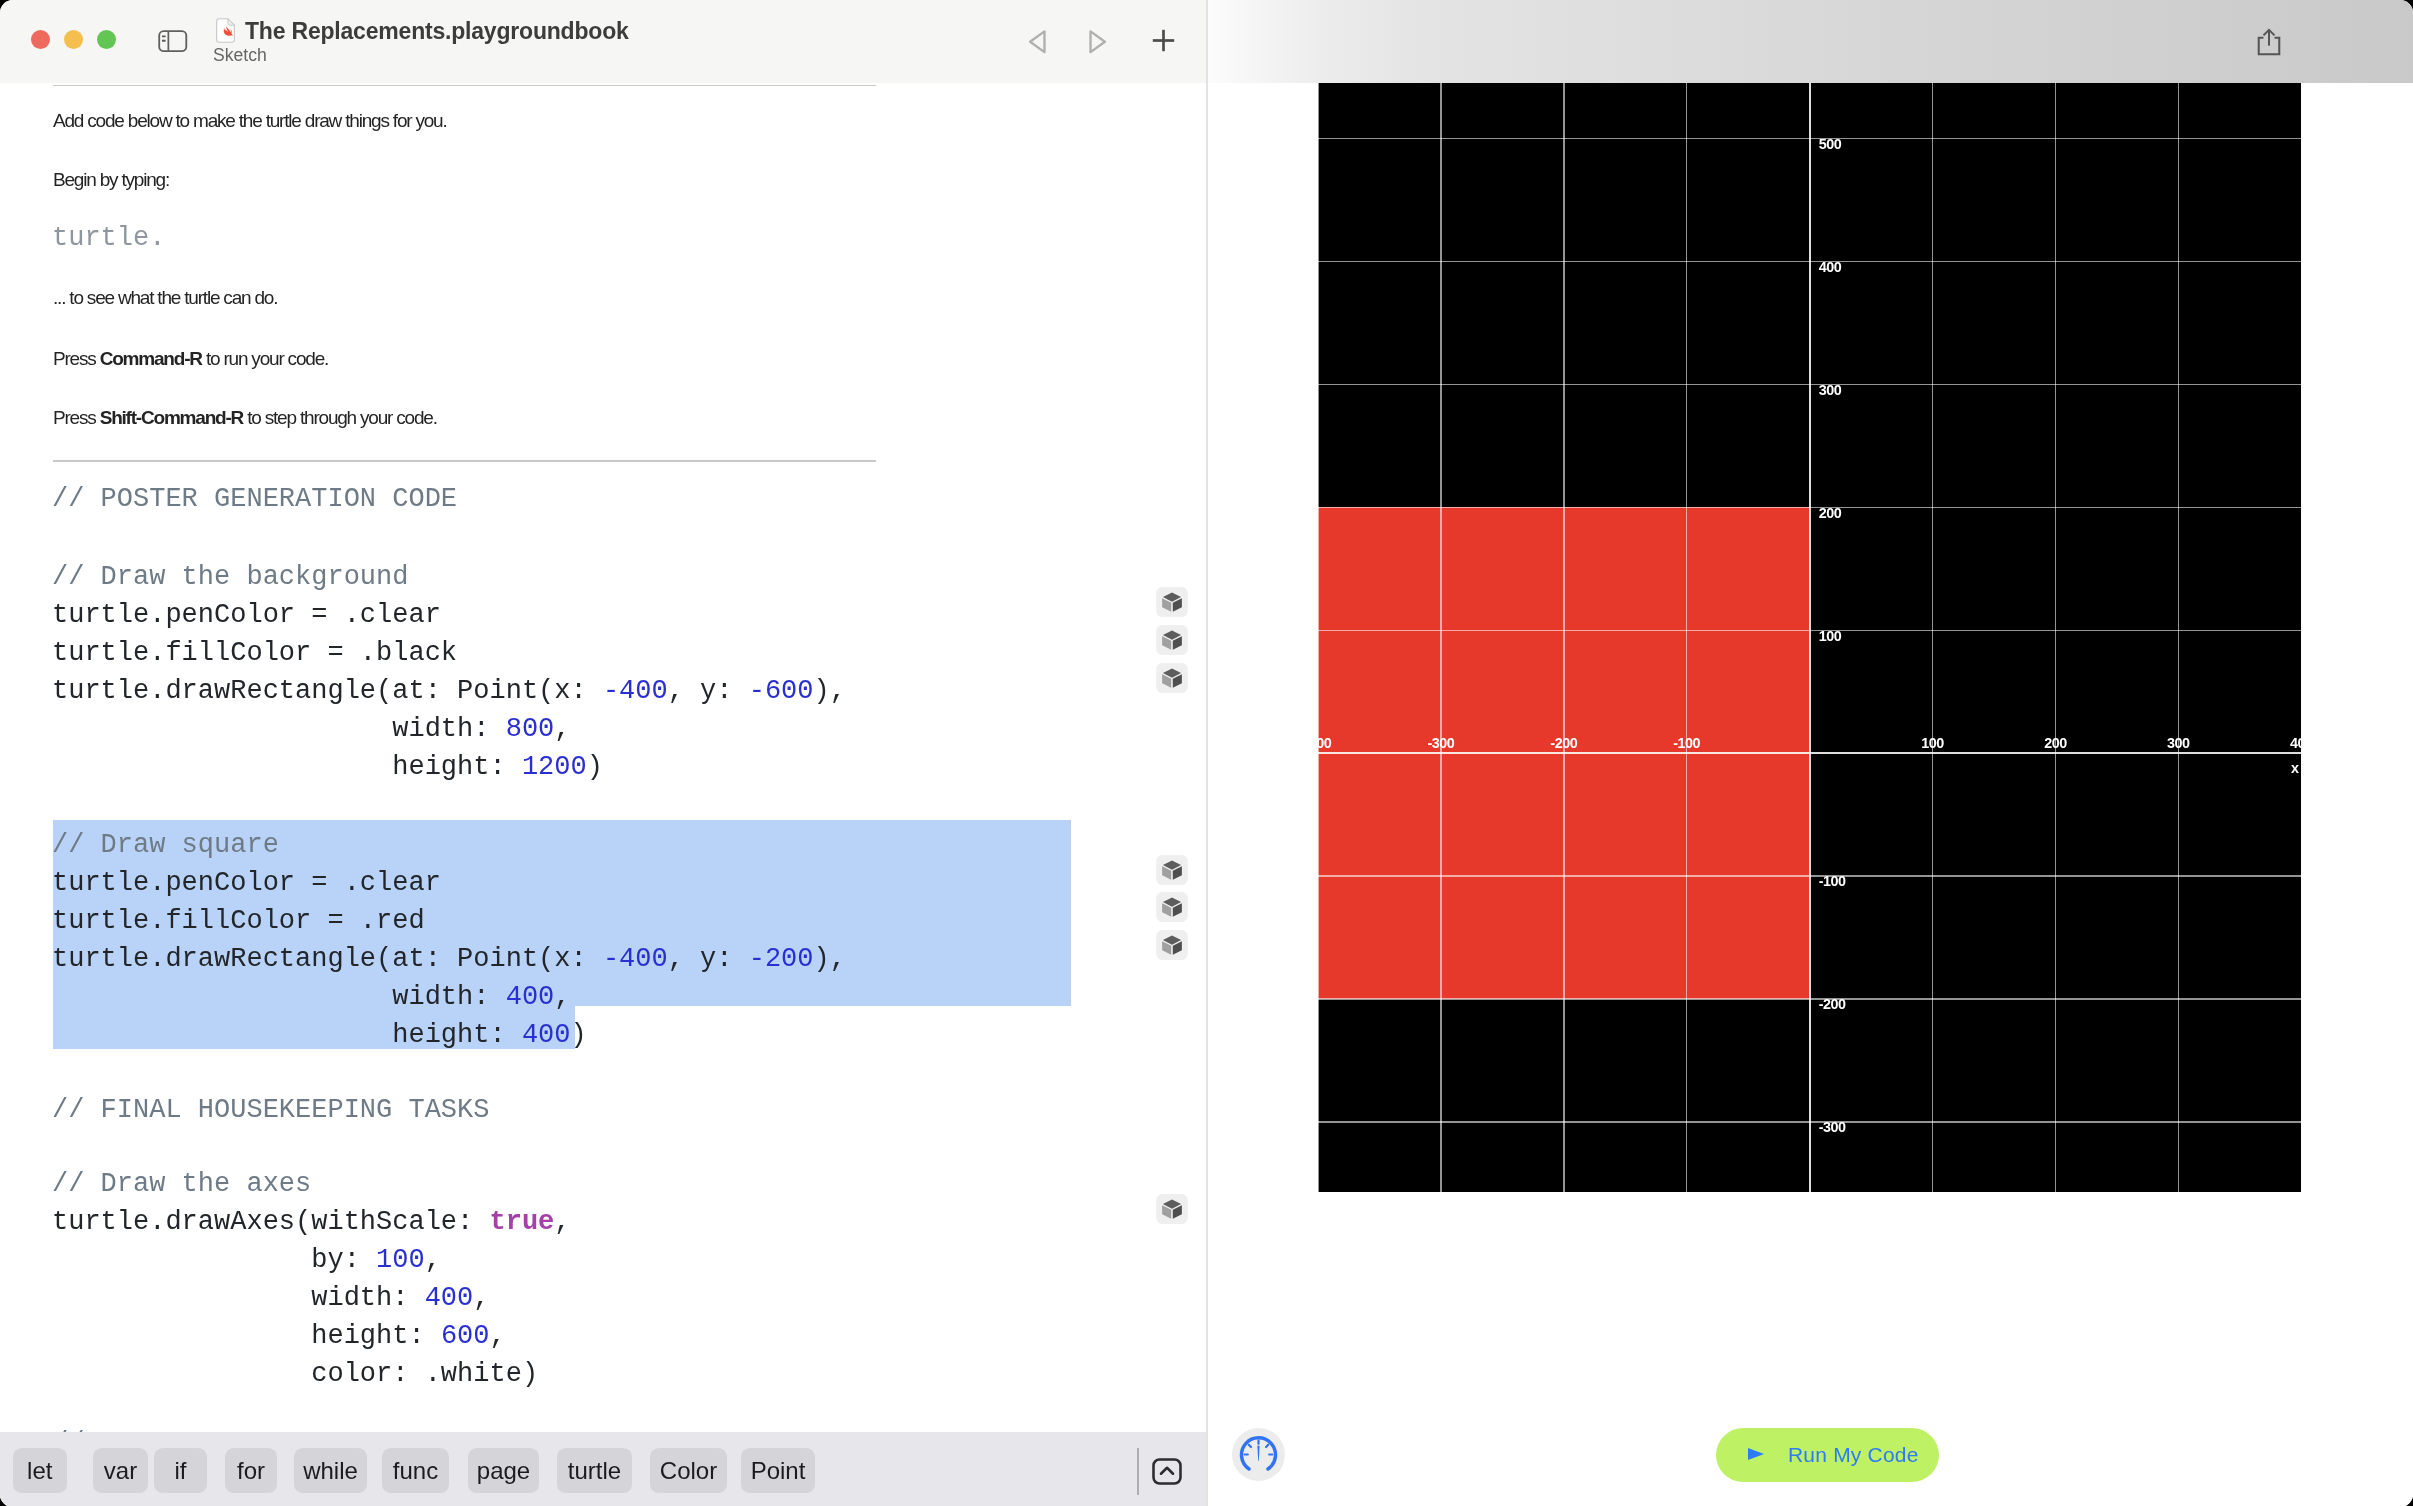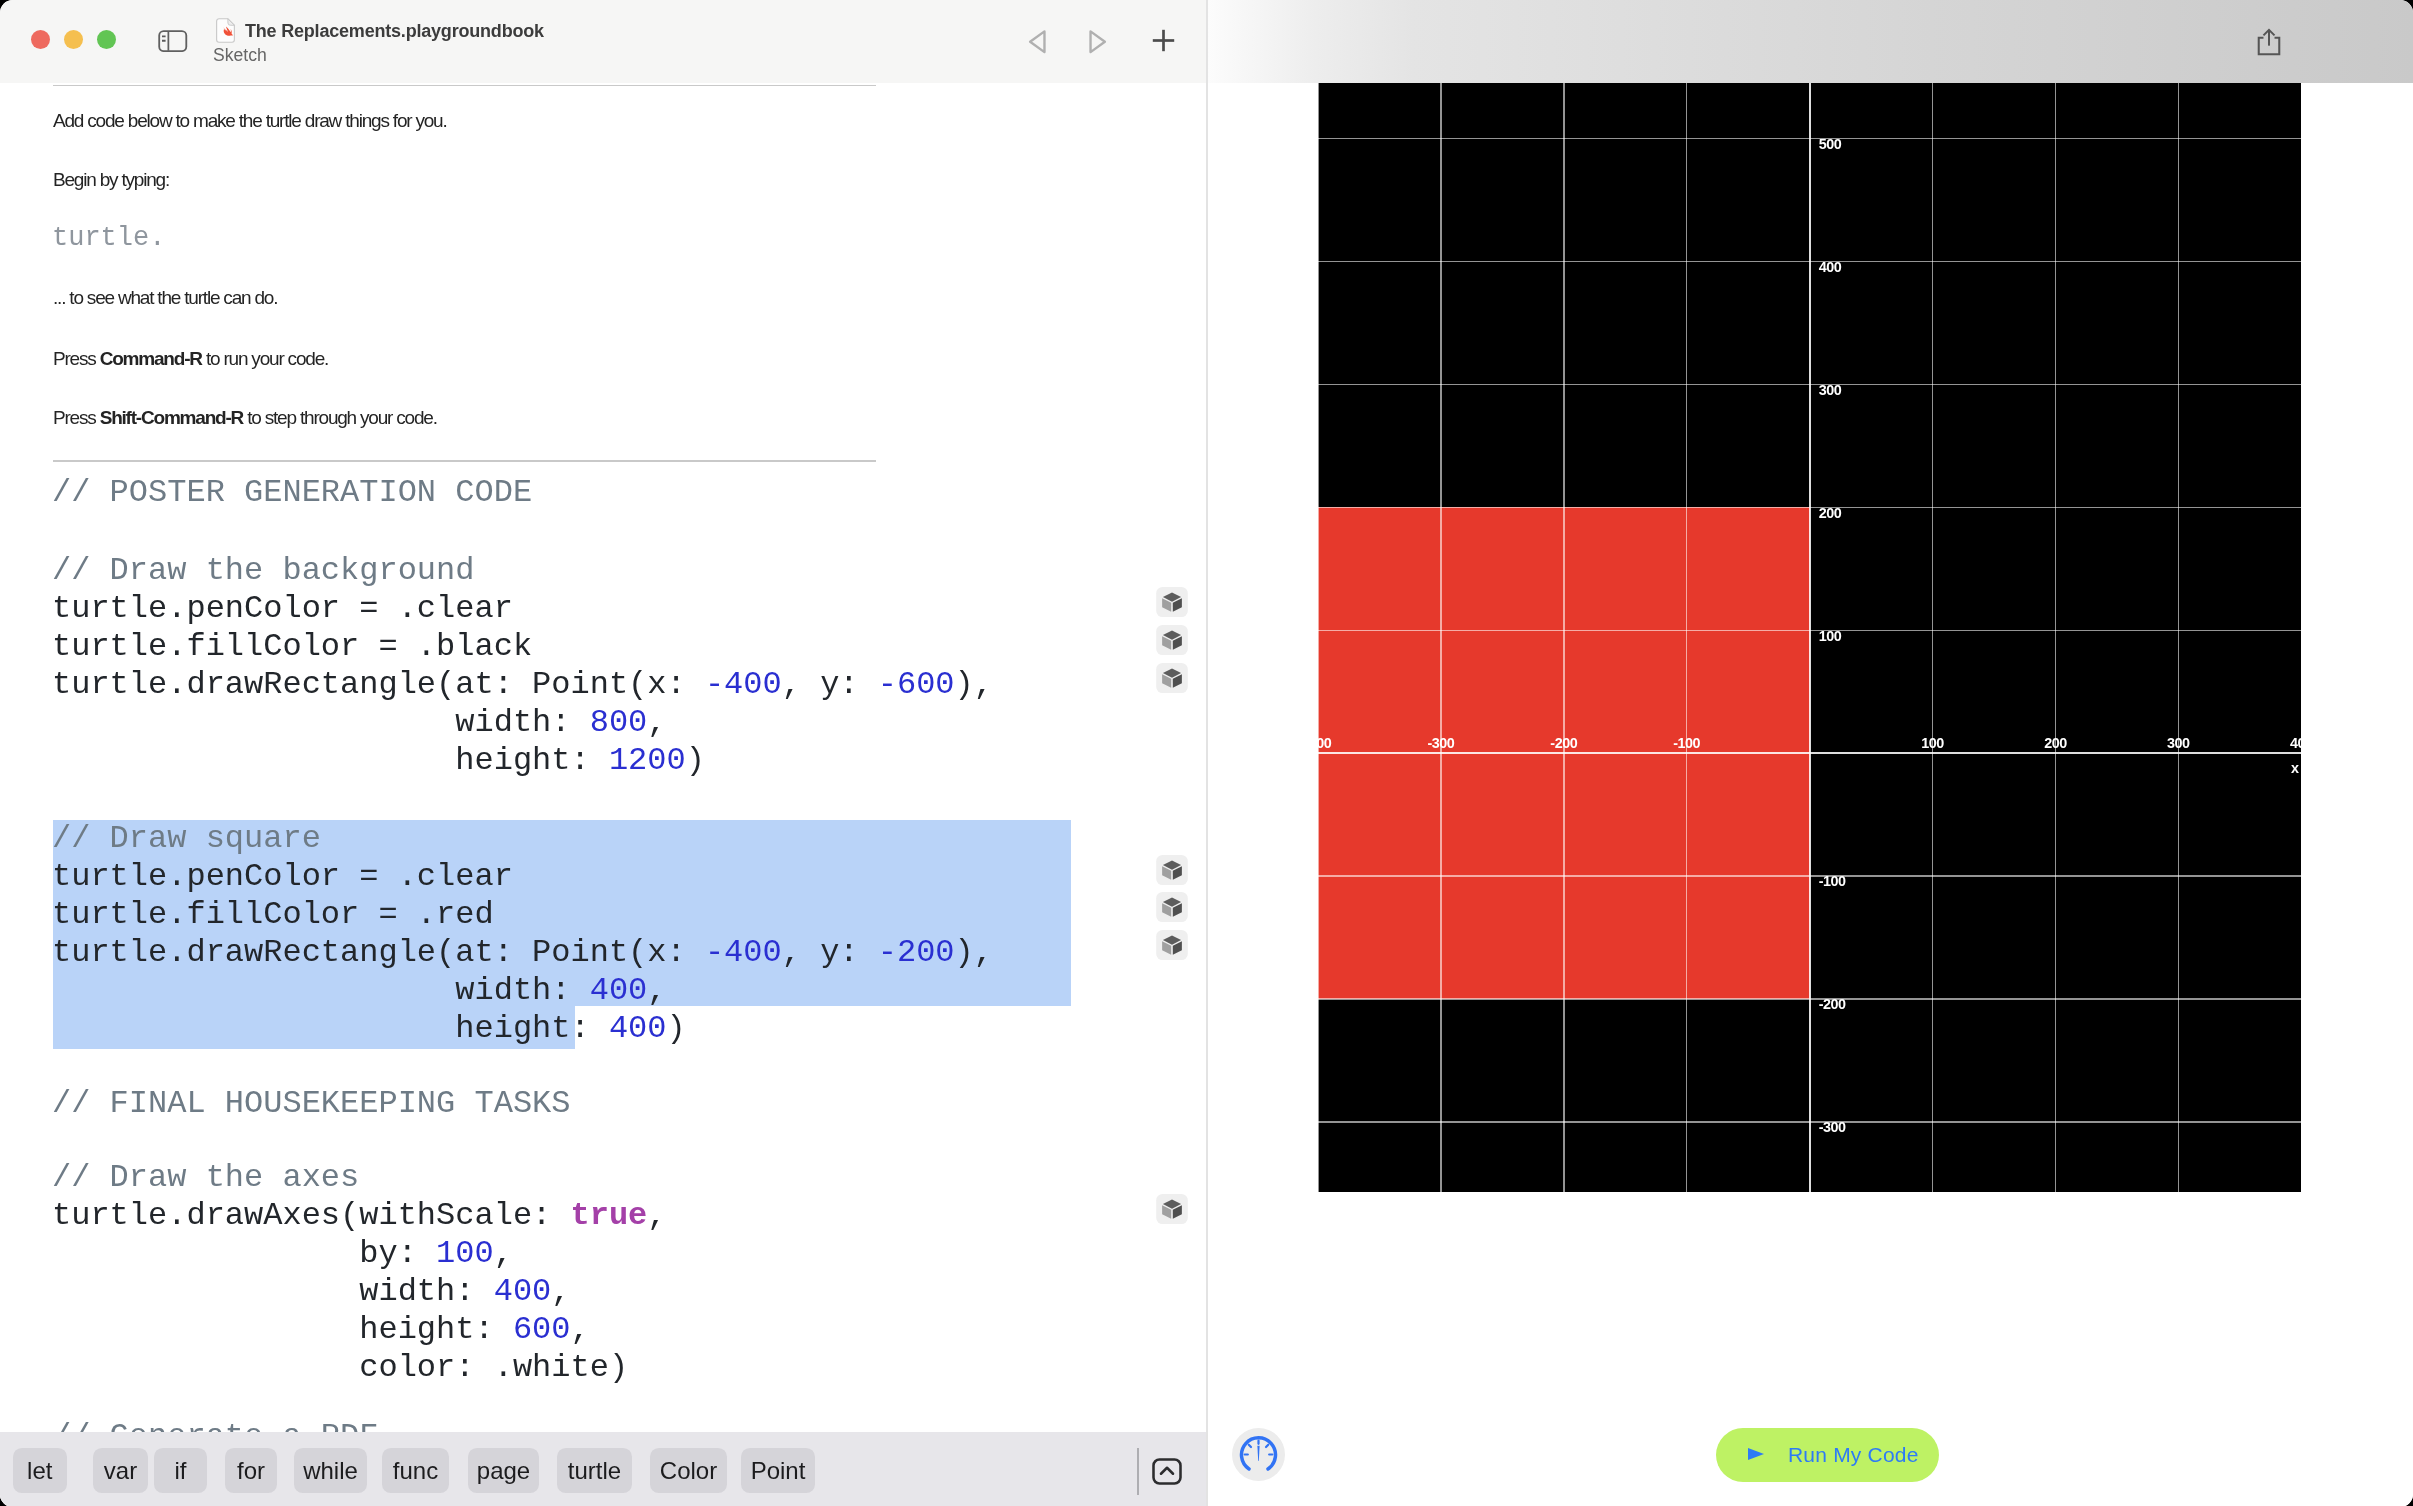--- a/index.html
+++ b/index.html
@@ -7,29 +7,29 @@
 #win { position:absolute; left:0; top:0; width:2413px; height:1507px; border-radius:12.8px; overflow:hidden; background:#fff; font-family:"Liberation Sans", sans-serif; }
 
 #hdrL { position:absolute; left:0; top:0; width:1206px; height:83px; background:#f6f6f5; }
 #hdrR { position:absolute; left:1208px; top:0; width:1206px; height:83px;
   background:linear-gradient(to right,#fcfcfc 0%,#ededed 9%,#e4e4e4 17%,#d5d5d5 60%,#c9c9c9 100%); }
 #vdiv { position:absolute; left:1206px; top:0; width:1.6px; height:1507px; background:#e3e3e3; }
 .tl { position:absolute; top:30px; width:19px; height:19px; border-radius:50%; }
 #tl1 { left:31px;  background:#ee6a5f; }
 #tl2 { left:64px; background:#f5bf4f; }
 #tl3 { left:97px; background:#62c554; }
-#title { position:absolute; left:245px; top:18px; font-size:18px; font-weight:bold; color:#3c3c3c; letter-spacing:-0.2px; line-height:27px; }
+#title { position:absolute; left:245px; top:18px; font-size:23px; font-weight:bold; color:#3c3c3c; letter-spacing:-0.2px; line-height:27px; }
 #subtitle { position:absolute; left:213px; top:45px; font-size:17.6px; color:#666; }
 .hico { position:absolute; }
 
 #paneL { position:absolute; left:0; top:83px; width:1206px; height:1424px; background:#fff; }
 .hr { position:absolute; left:53px; width:823px; height:1.6px; background:#c9c9c9; }
 .prose { position:absolute; left:53px; font-size:19px; letter-spacing:-1.2px; color:#242424; line-height:32px; white-space:pre; }
 .mono-gray { position:absolute; left:52px; font-family:"Liberation Mono", monospace; font-size:27px; color:#8f969e; line-height:32px; white-space:pre;text-align:center; }
-.code { position:absolute; left:52px; font-family:"Liberation Mono", monospace; font-size:32px; line-height:38px; color:#22262b; white-space:pre; }
+.code { position:absolute; left:52px; font-family:"Liberation Mono", monospace; font-size:27px; line-height:38px; color:#22262b; white-space:pre;margin-top:6px; }
 .code .c { color:#6e7b86; }
 .code .n { color:#2a2fd1; }
 .code .k { color:#a440a8; font-weight:bold; }
 .sel { position:absolute; background:#b9d3f8; }
 .cube { position:absolute; left:1156px; width:32px; height:30px; }
 
 #kbar { position:absolute; left:0; top:1349px; width:1206px; height:75px; background:#e7e6ea; }
 .kbtn { position:absolute; top:16px; height:45px; background:#d5d4d9; border-radius:8.8px; color:#1c1c1e; font-size:24px; text-align:center; line-height:45px; }
 #ksep { position:absolute; left:1137px; top:16px; width:1.6px; height:47px; background:#aeaeb2; }
 

